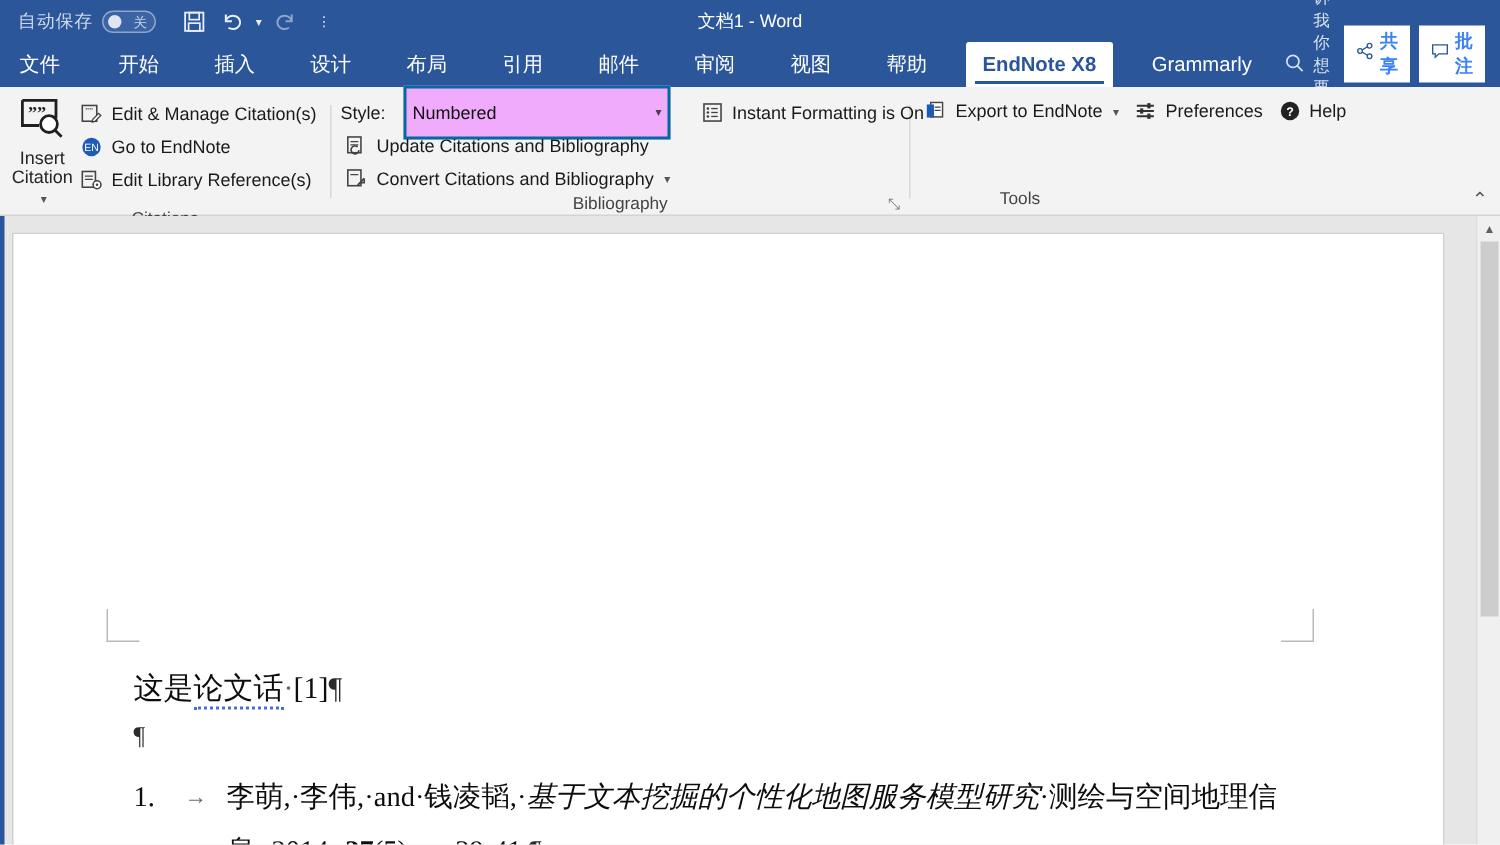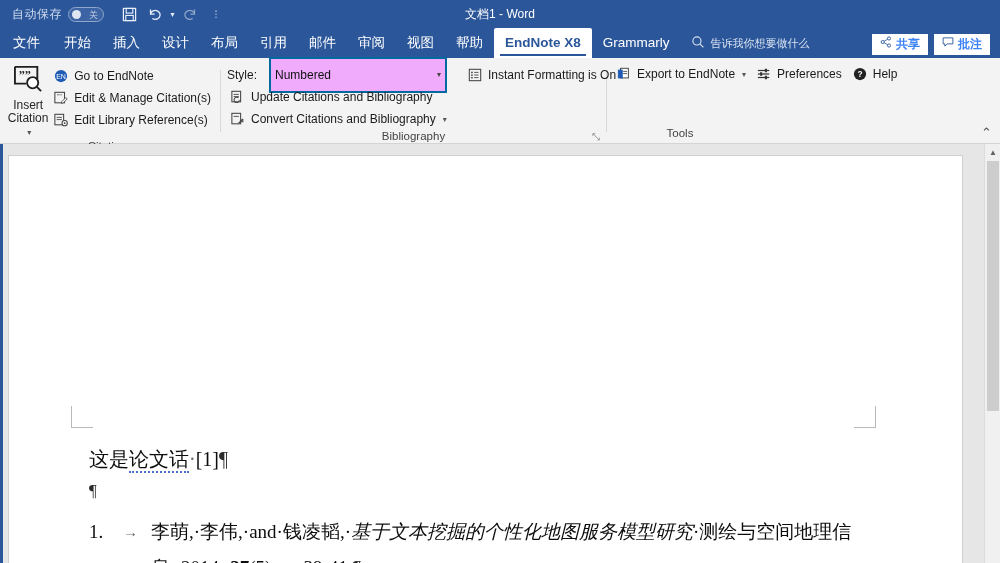--- a/index.html
+++ b/index.html
@@ -42,21 +42,21 @@
     border:1px solid #ffffff;
   }
   .ribbon-opts{ width:34px;height:28px;display:flex;align-items:center;justify-content:center;color:#e8eefa;}
   .wb{ width:45px;height:28px;display:flex;align-items:center;justify-content:center;color:#ffffff;font-size:13px;}
 
   
   .tabbar{
     height:30px; background:#2b579a; display:flex; align-items:flex-end;
     position:relative; color:#ffffff;
   }
-  .tabs{ display:flex; align-items:center; height:30px; }
+  .tabs{ display:flex; align-items:center; height:30px;gap:15px; }
   .tab{
     font-size:13.5px; padding:0 11px; height:30px; line-height:30px; color:#ffffff;
     white-space:nowrap;
   }
   .tab.file{ padding:0 13px; }
   .tab.active{
     background:#ffffff; color:#2b579a; font-weight:bold; position:relative;
     border-top-left-radius:2px; border-top-right-radius:2px;
   }
   .tab.active::after{
@@ -248,35 +248,35 @@
             <line x1="25.5" y1="23.5" x2="30" y2="28" stroke="#1f1f1f" stroke-width="2"></line>
           </svg>
         </span>
         <span class="lbl">Insert</span>
         <span class="lbl" style="margin-top:0;"><span>Citation</span> <span class="caret">▾</span></span>
       </div>
       <div style="display:flex;flex-direction:column;gap:2px;padding-top:3px;">
         <div class="smallrow">
           <span class="ico">
             <svg width="14" height="14" viewBox="0 0 16 16">
-                <circle cx="8" cy="8" r="7" fill="#1f5bb5"></circle>
-                <text x="8" y="11" font-size="8" fill="#fff" text-anchor="middle" font-family="Liberation Sans, sans-serif">EN</text>
-              </svg>
-          </span>
-          <span class="txt">Go to EndNote</span>
-        </div>
-        <div class="smallrow">
-          <span class="ico">
-            <svg width="14" height="14" viewBox="0 0 16 16">
                 <rect x="1" y="1.5" width="11" height="12" fill="none" stroke="#444" stroke-width="1.2"></rect>
                 <text x="3" y="8" font-size="7" font-family="Liberation Serif, serif" fill="#444">””</text>
                 <path d="M9 12 l4.5-4.5 1.6 1.6 L10.6 13.6 l-2 .5 z" fill="#fff" stroke="#444" stroke-width="1"></path>
               </svg>
           </span>
           <span class="txt">Edit &amp; Manage Citation(s)</span>
+        </div>
+        <div class="smallrow">
+          <span class="ico">
+            <svg width="14" height="14" viewBox="0 0 16 16">
+                <circle cx="8" cy="8" r="7" fill="#1f5bb5"></circle>
+                <text x="8" y="11" font-size="8" fill="#fff" text-anchor="middle" font-family="Liberation Sans, sans-serif">EN</text>
+              </svg>
+          </span>
+          <span class="txt">Go to EndNote</span>
         </div>
         <div class="smallrow">
           <span class="ico">
             <svg width="14" height="14" viewBox="0 0 16 16">
                 <rect x="1" y="1.5" width="10" height="12" fill="none" stroke="#444" stroke-width="1.2"></rect>
                 <line x1="3" y1="5" x2="9" y2="5" stroke="#444" stroke-width="1"></line>
                 <line x1="3" y1="7.5" x2="9" y2="7.5" stroke="#444" stroke-width="1"></line>
                 <circle cx="12.2" cy="11.6" r="3" fill="#fff" stroke="#444" stroke-width="1.2"></circle>
                 <circle cx="12.2" cy="11.6" r="1" fill="#444"></circle>
               </svg>

